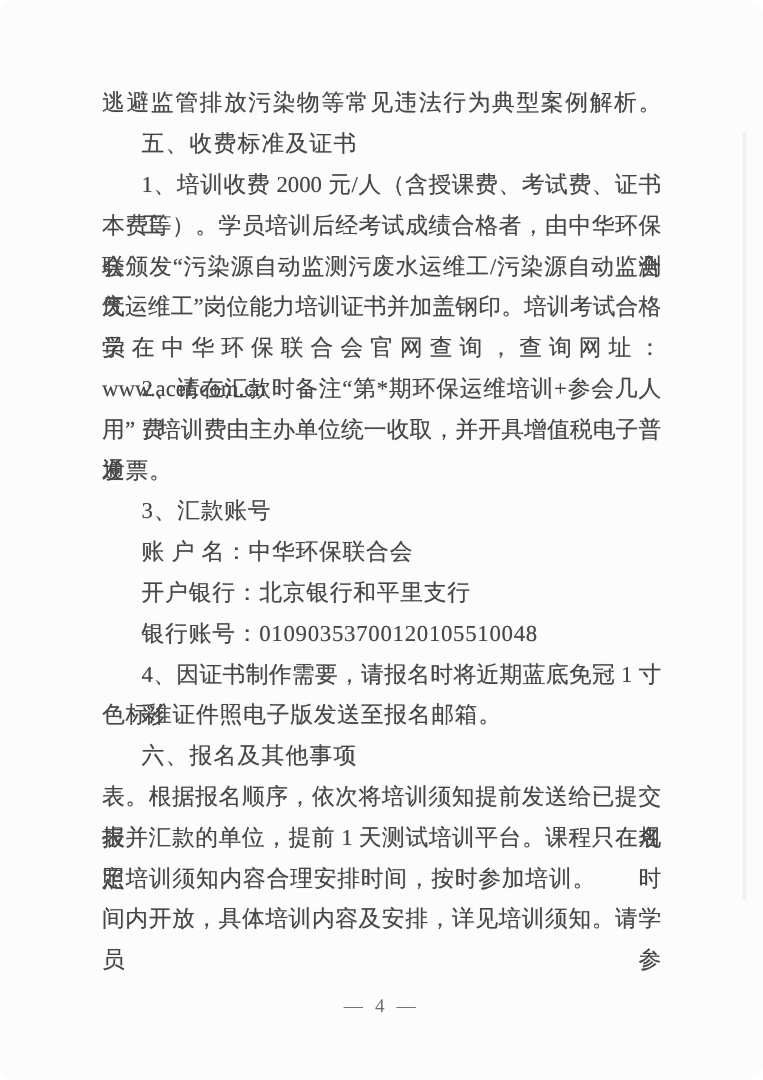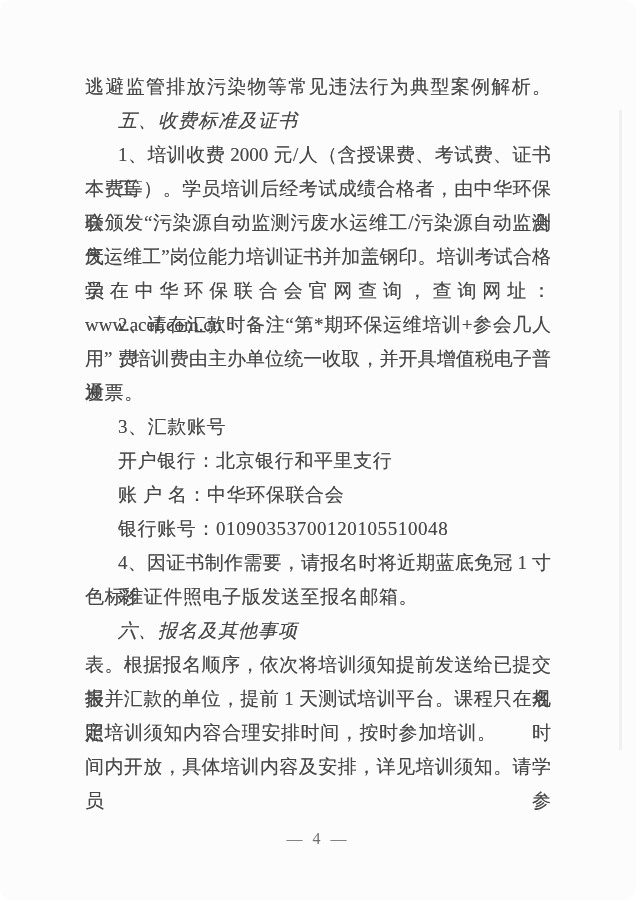--- a/index.html
+++ b/index.html
@@ -53,21 +53,20 @@
     letter-spacing: 0;
     text-align: justify;
     text-align-last: justify;
     -moz-text-align-last: justify;
   }
   .line.indent {
     padding-left: 33px;
   }
   .line.heading {
     letter-spacing: 1px;
-    font-style: italic;
   }
   .page-number {
     position: absolute;
     top: 822px;
     left: 0;
     width: 100%;
     height: 34px;
     line-height: 34px;
     text-align: center;
     font-size: 16px;
@@ -84,22 +83,22 @@
       <div class="line indent heading">五、收费标准及证书</div>
       <div class="line indent justify">1、培训收费 2000 元/人（含授课费、考试费、证书工</div>
       <div class="line justify">本费等）。学员培训后经考试成绩合格者，由中华环保联合</div>
       <div class="line justify">会颁发“污染源自动监测污废水运维工/污染源自动监测废</div>
       <div class="line justify">气运维工”岗位能力培训证书并加盖钢印。培训考试合格学</div>
       <div class="line justify">员在中华环保联合会官网查询，查询网址：www.acef.com.cn</div>
       <div class="line indent justify">2、请在汇款时备注“第*期环保运维培训+参会几人费</div>
       <div class="line justify">用”，培训费由主办单位统一收取，并开具增值税电子普通</div>
       <div class="line">发票。</div>
       <div class="line indent">3、汇款账号</div>
+      <div class="line indent">账 户 名：中华环保联合会</div>
       <div class="line indent">开户银行：北京银行和平里支行</div>
-      <div class="line indent">账 户 名：中华环保联合会</div>
       <div class="line indent">银行账号：01090353700120105510048</div>
       <div class="line indent justify">4、因证书制作需要，请报名时将近期蓝底免冠 1 寸彩</div>
       <div class="line">色标准证件照电子版发送至报名邮箱。</div>
       <div class="line indent heading">六、报名及其他事项</div>
       <div class="line justify">表。根据报名顺序，依次将培训须知提前发送给已提交报名</div>
       <div class="line justify">表并汇款的单位，提前 1 天测试培训平台。课程只在规定时</div>
       <div class="line">照培训须知内容合理安排时间，按时参加培训。</div>
       <div class="line justify">间内开放，具体培训内容及安排，详见培训须知。请学员参</div>
     </div>
   <div class="page-number">— 4 —</div>

